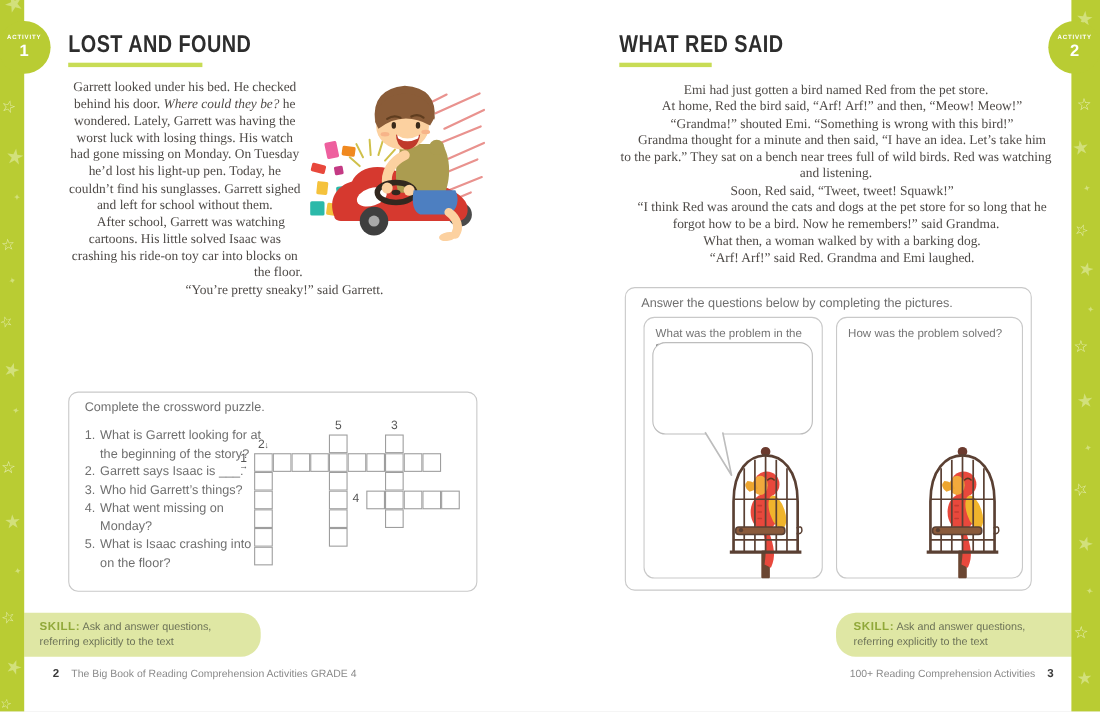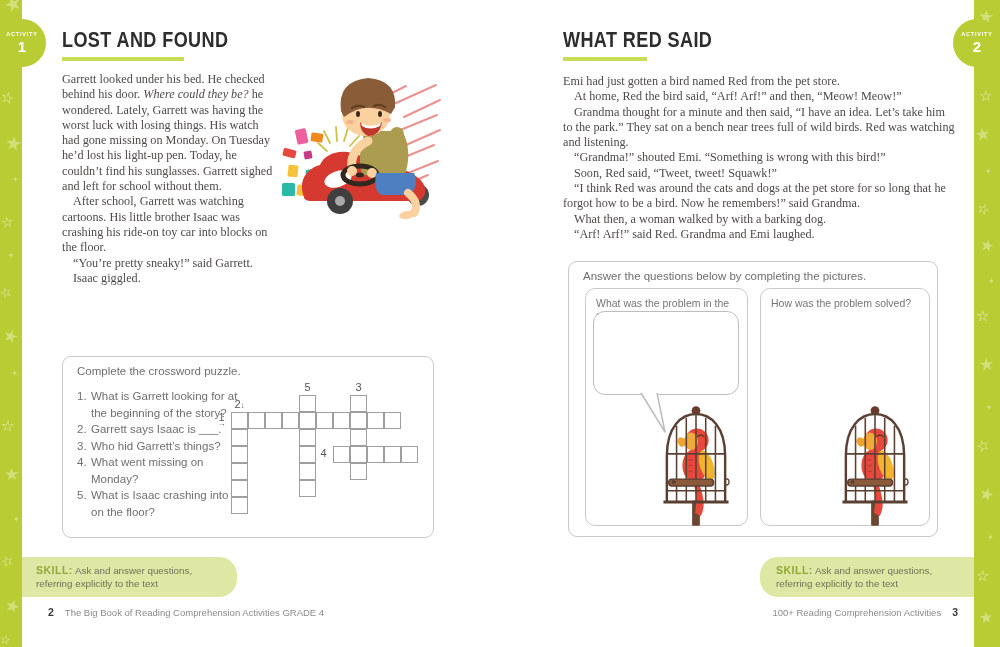--- a/index.html
+++ b/index.html
@@ -24,21 +24,21 @@
   .badge .lbl { font-size:5.5px; font-weight:bold; letter-spacing:.8px; }
   .badge .num { font-size:15px; font-weight:bold; margin-top:1px; }
   .badge.b1 { left:-2px; }
   .badge.b2 { left:953px; }
   
   .pgtitle { position:absolute; top:27px; font-size:22px; font-weight:bold; color:#2d2d2d;
     letter-spacing:.5px; transform:scaleX(.82); transform-origin:left; white-space:nowrap; }
   .underline { position:absolute; top:57px; height:4px; background:#c8dc55; }
   
   .story { position:absolute; font-family:"Liberation Serif", serif; font-size:12.2px;
-    line-height:15.3px; color:#4e4a47; }
+    line-height:15.3px; color:#4e4a47;text-align:center; }
   .story p.ind { text-indent:11px; }
   .figure { float:right; width:164px; height:152px; margin-left:6px; margin-bottom:2px; }
   
   .rbox { position:absolute; border:1.5px solid #c9c9c9; border-radius:9px; background:#fff; }
   .boxintro { position:absolute; left:14px; top:8px; font-size:11.5px; color:#6f6f6f; }
   
   .clues { position:absolute; left:14px; top:31px; width:172px; font-size:11.5px;
     line-height:16.5px; color:#6f6f6f; }
   .clue-row { display:flex; }
   .clue-row .cn { width:14px; flex:0 0 14px; }
@@ -173,23 +173,22 @@
         <ellipse cx="80" cy="102" rx="17" ry="9" stroke="#32281f" stroke-width="5" fill="none"></ellipse>
         <ellipse cx="80" cy="102" rx="4" ry="2.5" fill="#32281f"></ellipse>
         <circle cx="72" cy="98" r="5" fill="#fcd1a0"></circle>
           <circle cx="92" cy="100" r="5" fill="#fcd1a0"></circle>
         <path d="M96,100 C94,112 96,120 102,122 L128,122 C136,118 138,108 134,100 Z" fill="#4d7fc1"></path>
         <path d="M128,120 C136,126 138,134 134,140" stroke="#fcd1a0" stroke-width="8" fill="none" stroke-linecap="round"></path>
         <ellipse cx="127" cy="142" rx="8" ry="4" fill="#fcd1a0" transform="rotate(-10 127 142)"></ellipse>
       </svg>
     </div>
     <p><span>Garrett looked under his bed. He checked behind his door. </span><i>Where could they be?</i><span> he wondered. Lately, Garrett was having the worst luck with losing things. His watch had gone missing on Monday. On Tuesday he’d lost his light-up pen. Today, he couldn’t find his sunglasses. Garrett sighed and left for school without them.</span></p>
-    <p class="ind">After school, Garrett was watching cartoons. His little brother Isaac was crashing his ride-on toy car into blocks on the floor.</p>
+    <p class="ind">After school, Garrett was watching cartoons. His little solved Isaac was crashing his ride-on toy car into blocks on the floor.</p>
     <p class="ind">“You’re pretty sneaky!” said Garrett.</p>
-    <p class="ind">Isaac giggled.</p>
   </div>
 
   <div class="rbox" style="left:62px; top:356px; width:372px; height:182px;">
     <div class="boxintro">Complete the crossword puzzle.</div>
     <div class="clues">
       <div class="clue-row">
           <span class="cn">1.</span>
           <span class="ct">What is Garrett looking for at the beginning of the story?</span>
         </div>
       <div class="clue-row">
@@ -254,22 +253,22 @@
     <span class="pg">2</span>
     <span>The Big Book of Reading Comprehension Activities GRADE 4</span>
   </div>
 
   <div class="pgtitle" style="left:563px;">WHAT RED SAID</div>
   <div class="underline" style="left:563px; width:84px;"></div>
 
   <div class="story" style="left:563px; top:74px; width:394px;">
     <p>Emi had just gotten a bird named Red from the pet store.</p>
     <p class="ind">At home, Red the bird said, “Arf! Arf!” and then, “Meow! Meow!”</p>
+    <p class="ind">“Grandma!” shouted Emi. “Something is wrong with this bird!”</p>
     <p class="ind">Grandma thought for a minute and then said, “I have an idea. Let’s take him to the park.” They sat on a bench near trees full of wild birds. Red was watching and listening.</p>
-    <p class="ind">“Grandma!” shouted Emi. “Something is wrong with this bird!”</p>
     <p class="ind">Soon, Red said, “Tweet, tweet! Squawk!”</p>
     <p class="ind">“I think Red was around the cats and dogs at the pet store for so long that he forgot how to be a bird. Now he remembers!” said Grandma.</p>
     <p class="ind">What then, a woman walked by with a barking dog.</p>
     <p class="ind">“Arf! Arf!” said Red. Grandma and Emi laughed.</p>
   </div>
 
   <div class="rbox" style="left:568px; top:261px; width:370px; height:276px;">
     <div class="boxintro">Answer the questions below by completing the pictures.</div>
 
     <div class="innerbox" style="left:16px; width:163px;">

